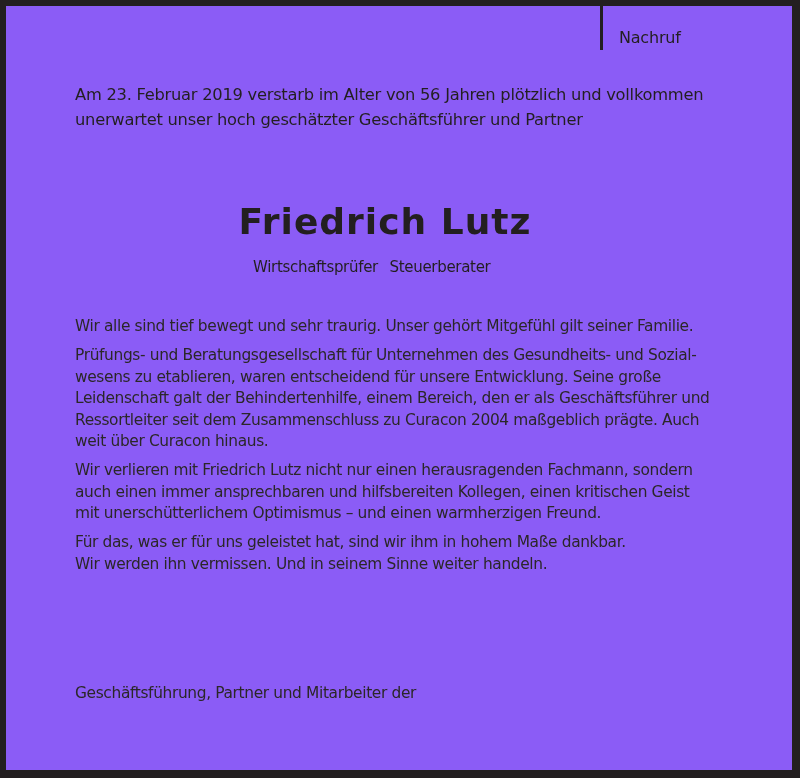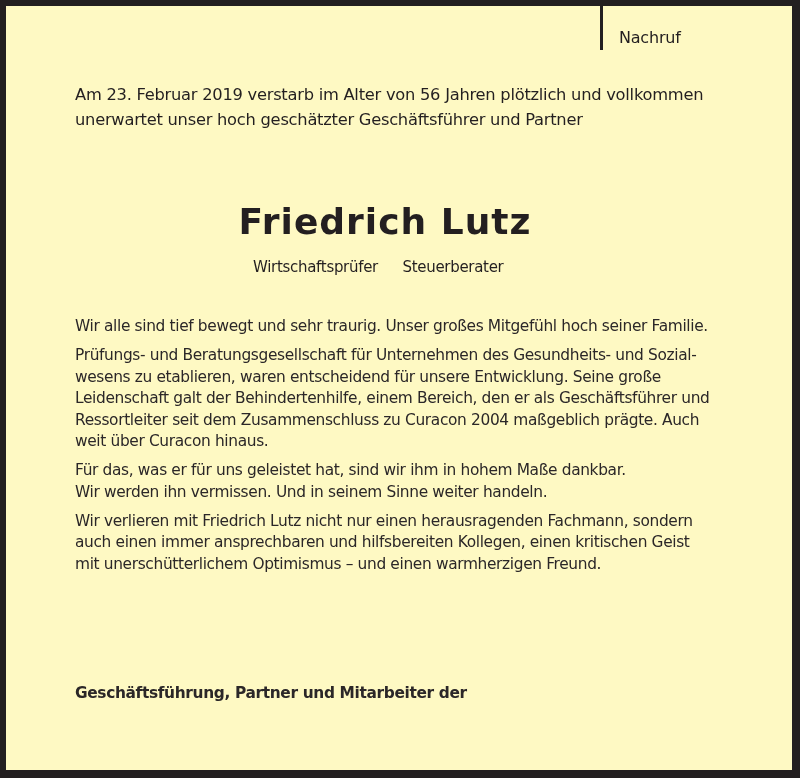--- a/index.html
+++ b/index.html
@@ -7,21 +7,21 @@
       width: 800px; height: 778px;
       background: #231f20;
       position: relative;
       overflow: hidden;
       font-family: "DejaVu Sans", sans-serif;
     }
     .page {
       position: absolute;
       left: 6px; top: 6px;
       width: 786px; height: 764px;
-      background: #fef9c3;
+      background: #8b5cf6;
       color: #231f20;
     }
     .divider {
       position: absolute;
       left: 594px; top: 0;
       width: 3px; height: 44px;
       background: #231f20;
     }
     .section-label {
       position: absolute;
@@ -47,40 +47,39 @@
       letter-spacing: 1px;
       line-height: 52px;
     }
     .titles {
       position: absolute;
       left: 247px; top: 252px;
       font-size: 15px;
       letter-spacing: -0.3px;
       word-spacing: 0px;
     }
-    .titles span + span { margin-left: 20px; }
+    .titles span + span { margin-left: 7px; }
     .body {
       position: absolute;
       left: 69px; top: 310px;
       width: 660px;
       font-size: 15.4px;
       letter-spacing: -0.35px;
       line-height: 21.5px;
       color: #2b2728;
     }
     .body p { margin: 0 0 7.5px 0; }
     .body .line { display: block; white-space: nowrap; }
     .signature {
       position: absolute;
       left: 69px; top: 677px;
       font-size: 15.4px;
       line-height: 21.5px;
       letter-spacing: -0.35px;
       color: #2b2728;
-      font-weight: bold;
     }
     .signature .line { display: block; white-space: nowrap; }
   </style>
 </head>
 <body>
 
 <div class="page">
 
   <div class="divider"></div>
   <div class="section-label">Nachruf</div>
@@ -92,37 +91,37 @@
 
   <div class="name">Friedrich Lutz</div>
 
   <div class="titles">
     <span>Wirtschaftsprüfer</span>
     <span>Steuerberater</span>
   </div>
 
   <div class="body">
     <p>
-      <span class="line">Wir alle sind tief bewegt und sehr traurig. Unser großes Mitgefühl hoch seiner Familie.</span>
+      <span class="line">Wir alle sind tief bewegt und sehr traurig. Unser gehört Mitgefühl gilt seiner Familie.</span>
     </p>
     <p>
       <span class="line">Prüfungs- und Beratungsgesellschaft für Unternehmen des Gesundheits- und Sozial-</span>
       <span class="line">wesens zu etablieren, waren entscheidend für unsere Entwicklung. Seine große</span>
       <span class="line">Leidenschaft galt der Behindertenhilfe, einem Bereich, den er als Geschäftsführer und</span>
       <span class="line">Ressortleiter seit dem Zusammenschluss zu Curacon 2004 maßgeblich prägte. Auch</span>
       <span class="line">weit über Curacon hinaus.</span>
     </p>
     <p>
-      <span class="line">Für das, was er für uns geleistet hat, sind wir ihm in hohem Maße dankbar.</span>
-      <span class="line">Wir werden ihn vermissen. Und in seinem Sinne weiter handeln.</span>
-    </p>
-    <p>
       <span class="line">Wir verlieren mit Friedrich Lutz nicht nur einen herausragenden Fachmann, sondern</span>
       <span class="line">auch einen immer ansprechbaren und hilfsbereiten Kollegen, einen kritischen Geist</span>
       <span class="line">mit unerschütterlichem Optimismus – und einen warmherzigen Freund.</span>
+    </p>
+    <p>
+      <span class="line">Für das, was er für uns geleistet hat, sind wir ihm in hohem Maße dankbar.</span>
+      <span class="line">Wir werden ihn vermissen. Und in seinem Sinne weiter handeln.</span>
     </p>
   </div>
 
   <div class="signature">
     <span class="line">Geschäftsführung, Partner und Mitarbeiter der</span>
   </div>
 
 </div>
 
 </body></html>

